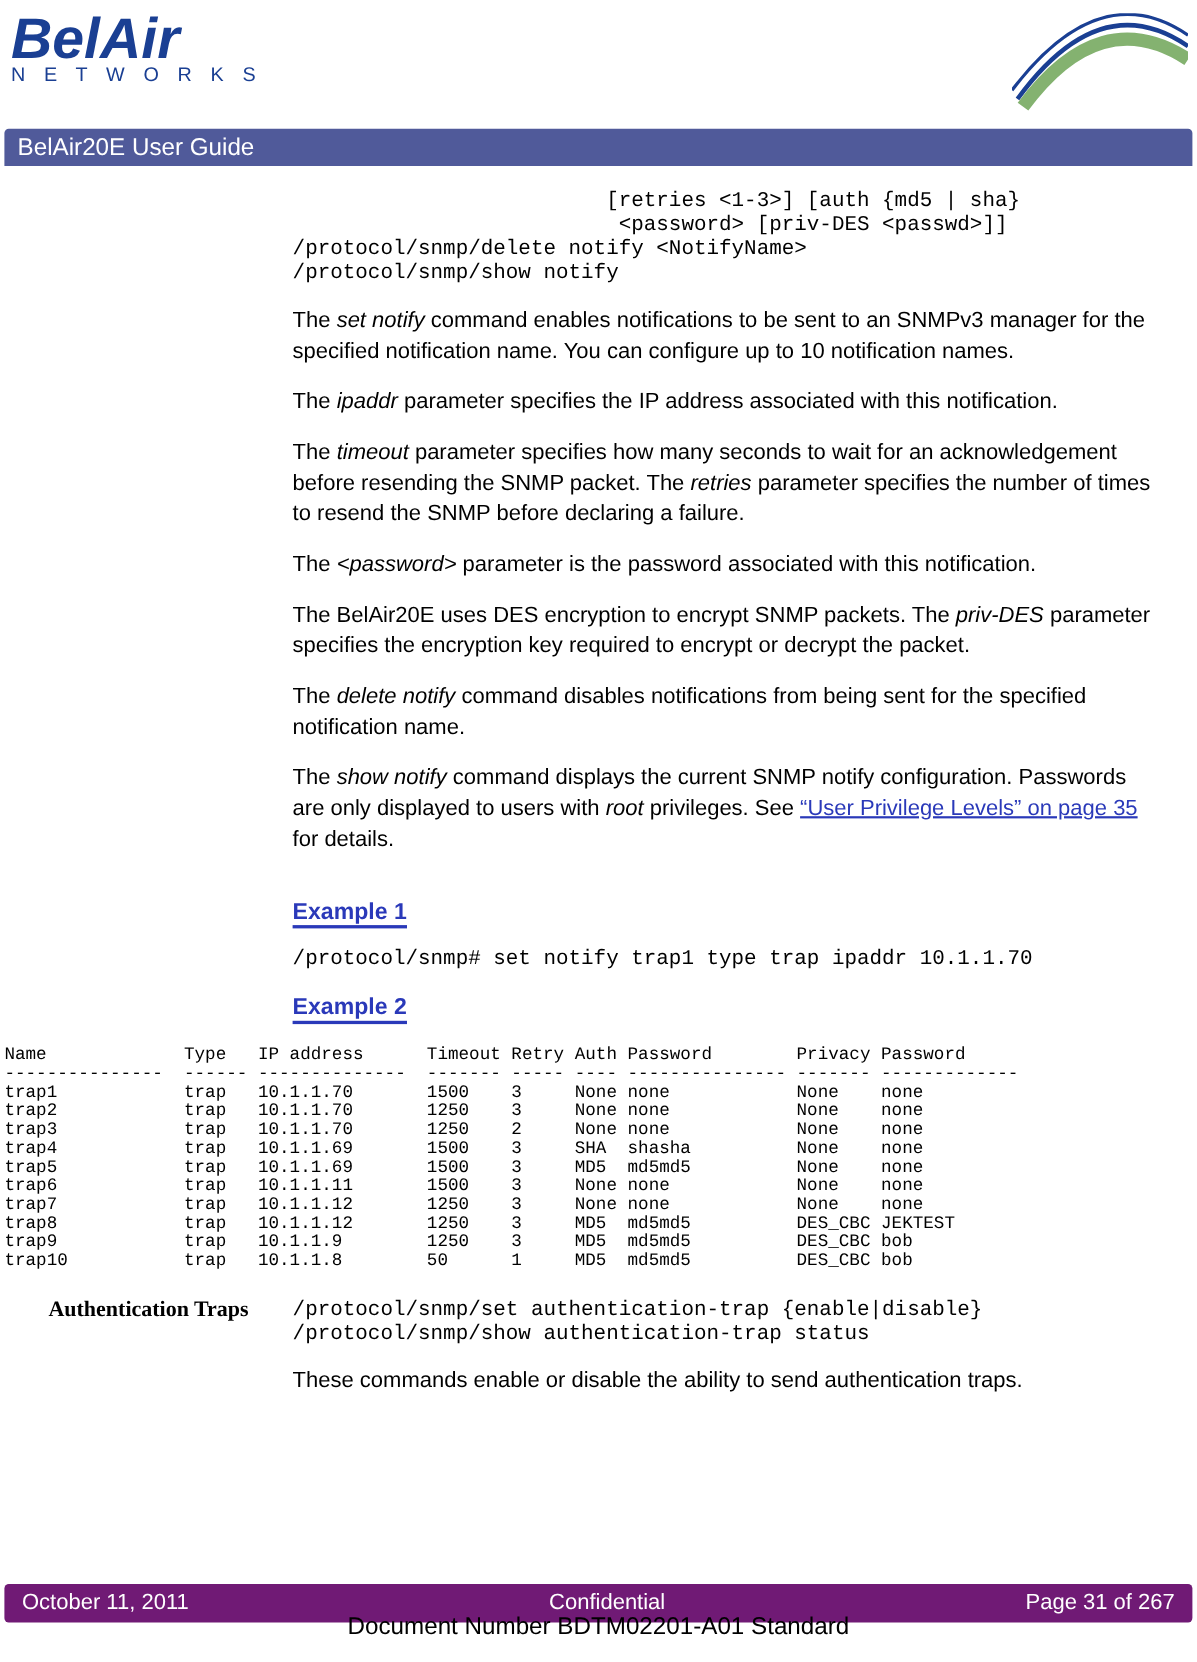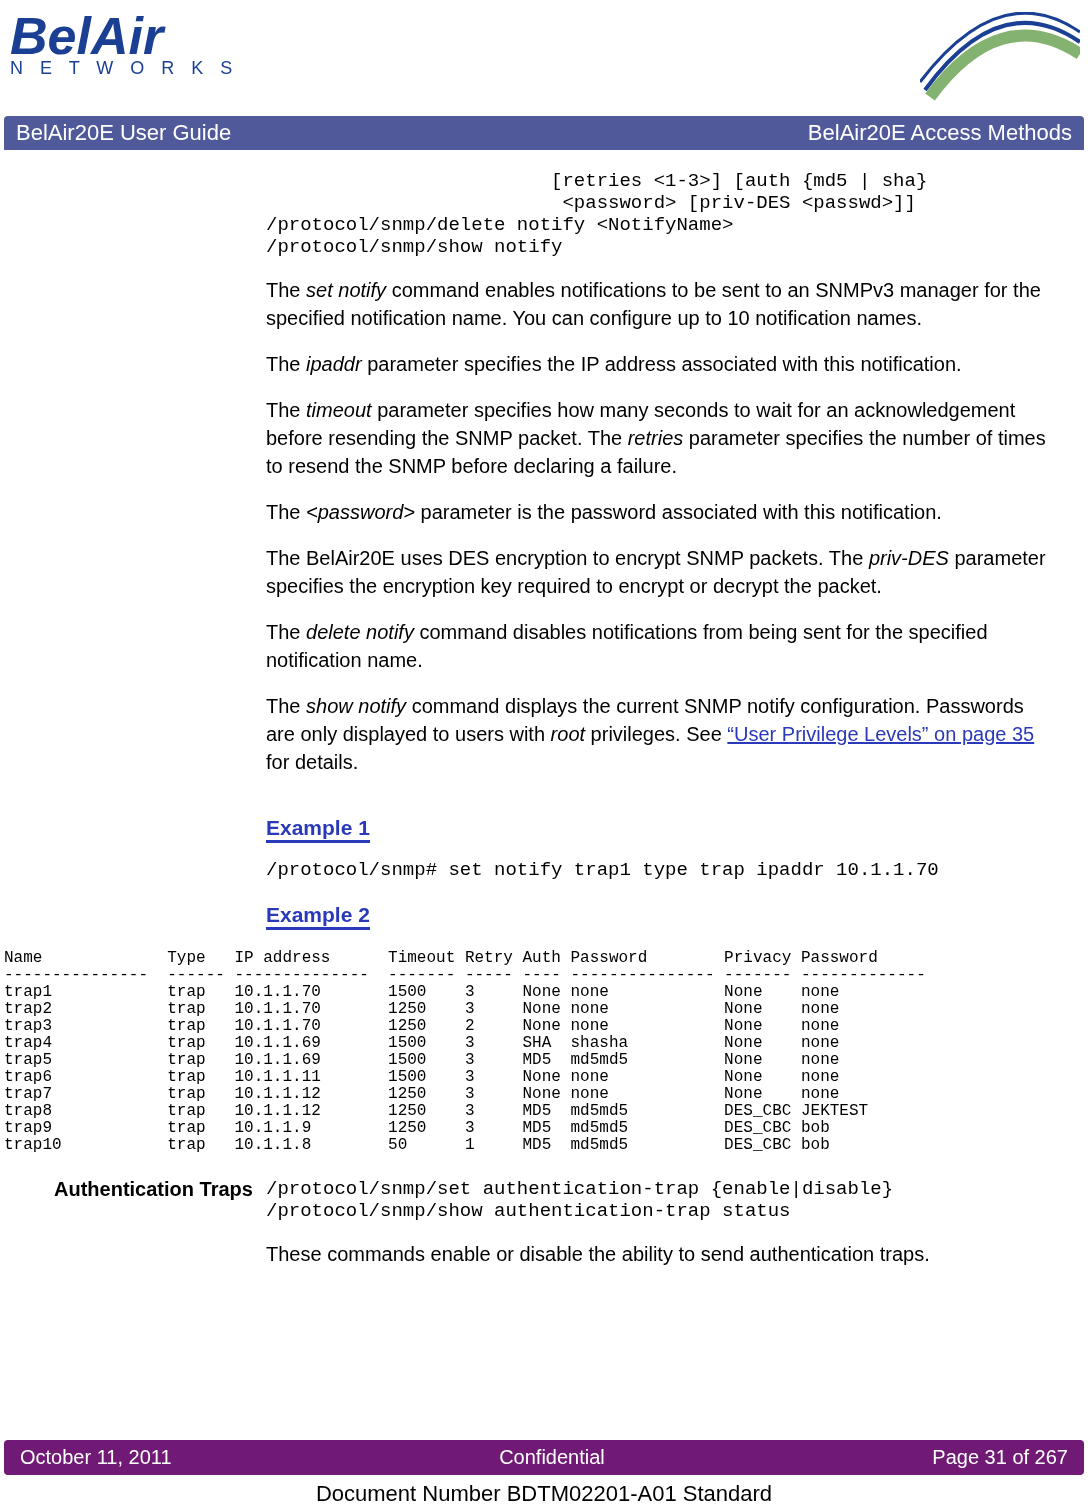--- a/index.html
+++ b/index.html
@@ -61,36 +61,36 @@
   .content {
     padding: 20px 30px 30px 30px;
   }
   .indent-block { margin-left: 236px; }
   .mono { font-family: "Courier New", monospace; font-size: 19px; line-height: 22px; white-space: pre; }
   .mono-small { font-family: "Courier New", monospace; font-size: 16px; line-height: 17px; white-space: pre; }
   .body-text { font-size: 20px; line-height: 28px; margin: 18px 0; font-family: "Trebuchet MS", Arial, sans-serif; }
   .body-text em, .body-text .it { font-style: italic; }
   .link { color: #2a39b9; text-decoration: underline; text-align: right; }
   .example-h { color: #2a39b9; font-weight: bold; font-size: 21px; margin-top: 22px; margin-bottom: 16px; font-family: "Trebuchet MS", Arial, sans-serif; border-bottom: 3px solid #2a39b9; display: inline-block; padding-bottom: 0px; }
-  .side-heading { position: absolute; left: 24px; font-weight: bold; font-size: 20px; font-family: Liberation Sans, sans-serif; }
+  .side-heading { position: absolute; left: 14px; font-weight: bold; font-size: 20px; font-family: Liberation Serif, serif; }
   .footer-bar {
     background: #701a75;
     color: #fff;
     display: flex;
     justify-content: space-between;
     padding: 6px 16px;
     font-size: 20px;
     margin: 0 4px;
     position: absolute;
     bottom: 36px;
     left: 0; right: 0;
     border-radius: 4px;
     font-family: "Trebuchet MS", Arial, sans-serif;
   }
-  .doc-num { position: absolute; bottom: 4px; left:0; right:0; text-align: center; font-size: 22px; font-family: "Trebuchet MS", Arial, sans-serif; }
+  .doc-num { position: absolute; bottom: 20px; left:0; right:0; text-align: center; font-size: 22px; font-family: "Trebuchet MS", Arial, sans-serif; }
   .rel { position: relative; }
   .side-pos { top: 0; }
 </style>
 </head>
 <body>
 
 <div class="page">
   <div class="header">
     <div class="logo-left">
       <div class="logo-belair">BelAir</div>
@@ -101,21 +101,20 @@
         <path d="M5,75 Q80,-30 160,25 L160,0 L160,0 L5,0 Z" fill="none"></path>
         <path d="M5,78 Q80,-25 160,30" stroke="#1a3f93" stroke-width="4" fill="none"></path>
         <path d="M10,85 Q80,-10 160,42" stroke="#6fa557" stroke-width="12" fill="none" opacity="0.85"></path>
         <path d="M0,70 Q80,-35 160,20" stroke="#1a3f93" stroke-width="3" fill="none"></path>
       </svg>
     </div>
   </div>
 
   <div class="banner">
     <span class="banner-left">BelAir20E User Guide</span>
-    <span class="banner-right">BelAir20E Access Methods</span>
   </div>
 
   <div class="content">
     <div class="indent-block">
       <div class="mono">                         [retries &lt;1-3&gt;] [auth {md5 | sha}
                           &lt;password&gt; [priv-DES &lt;passwd&gt;]]
 /protocol/snmp/delete notify &lt;NotifyName&gt;
 /protocol/snmp/show notify</div>
 
       <p class="body-text">

